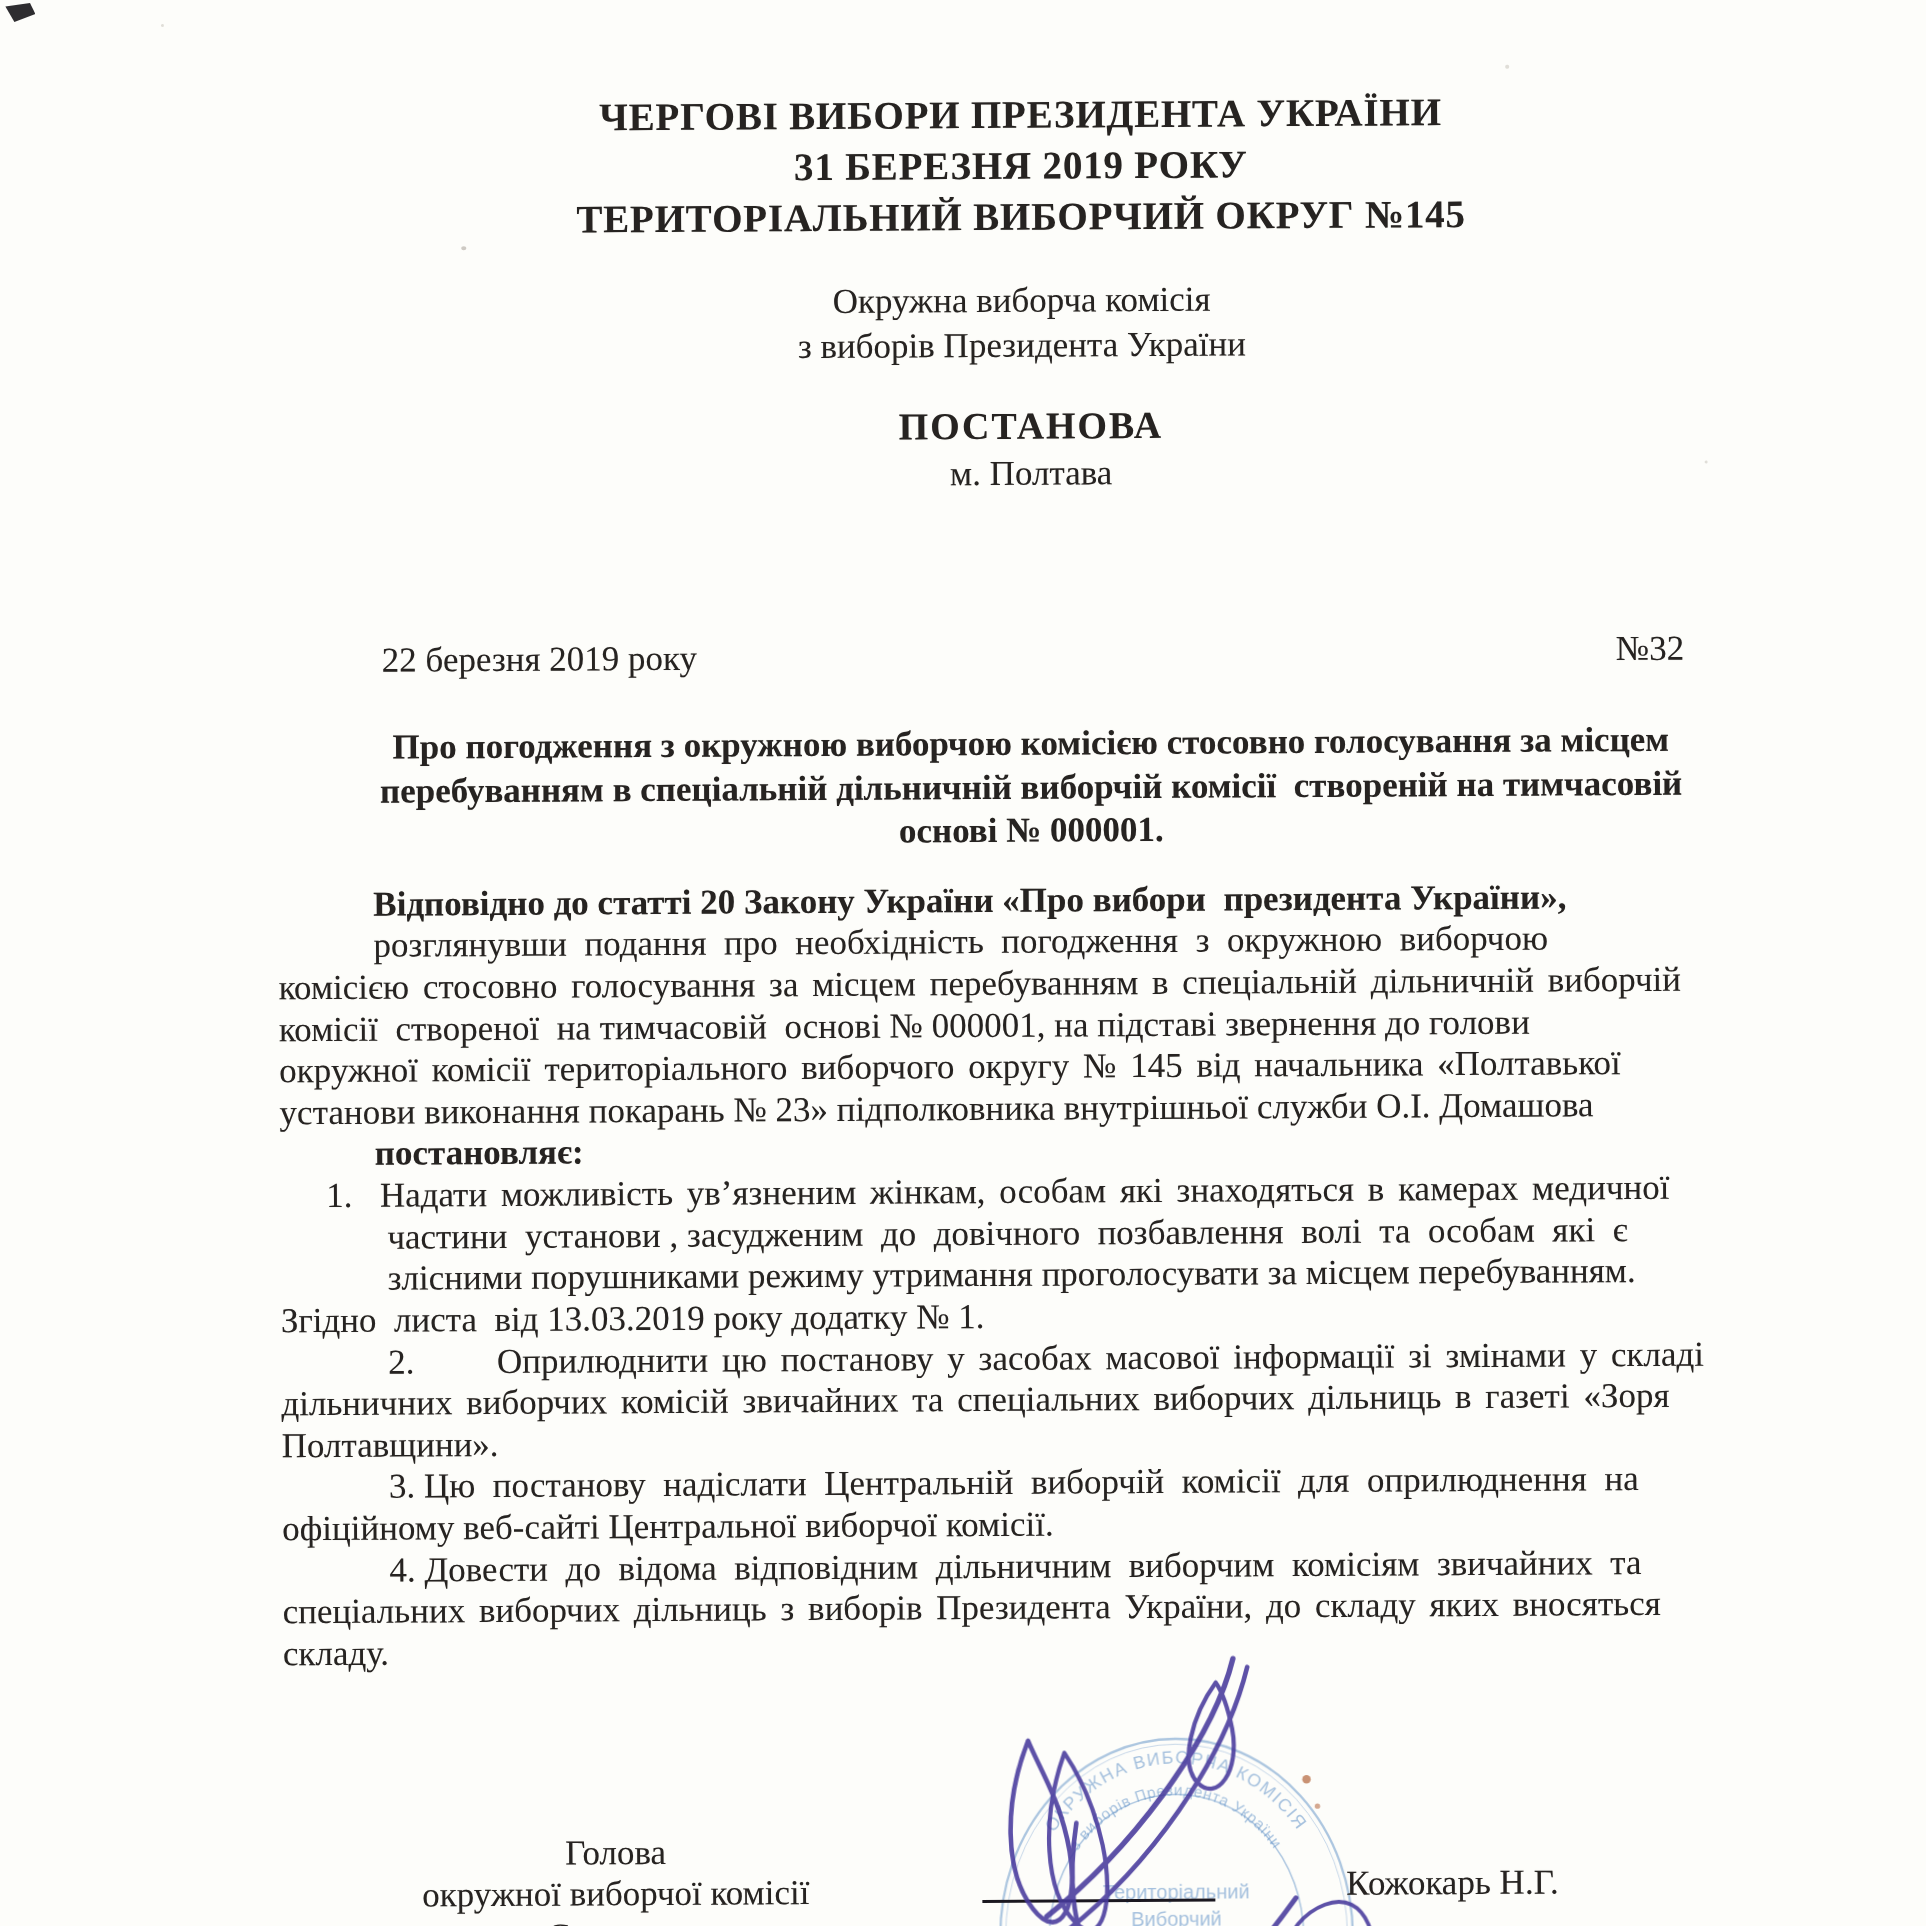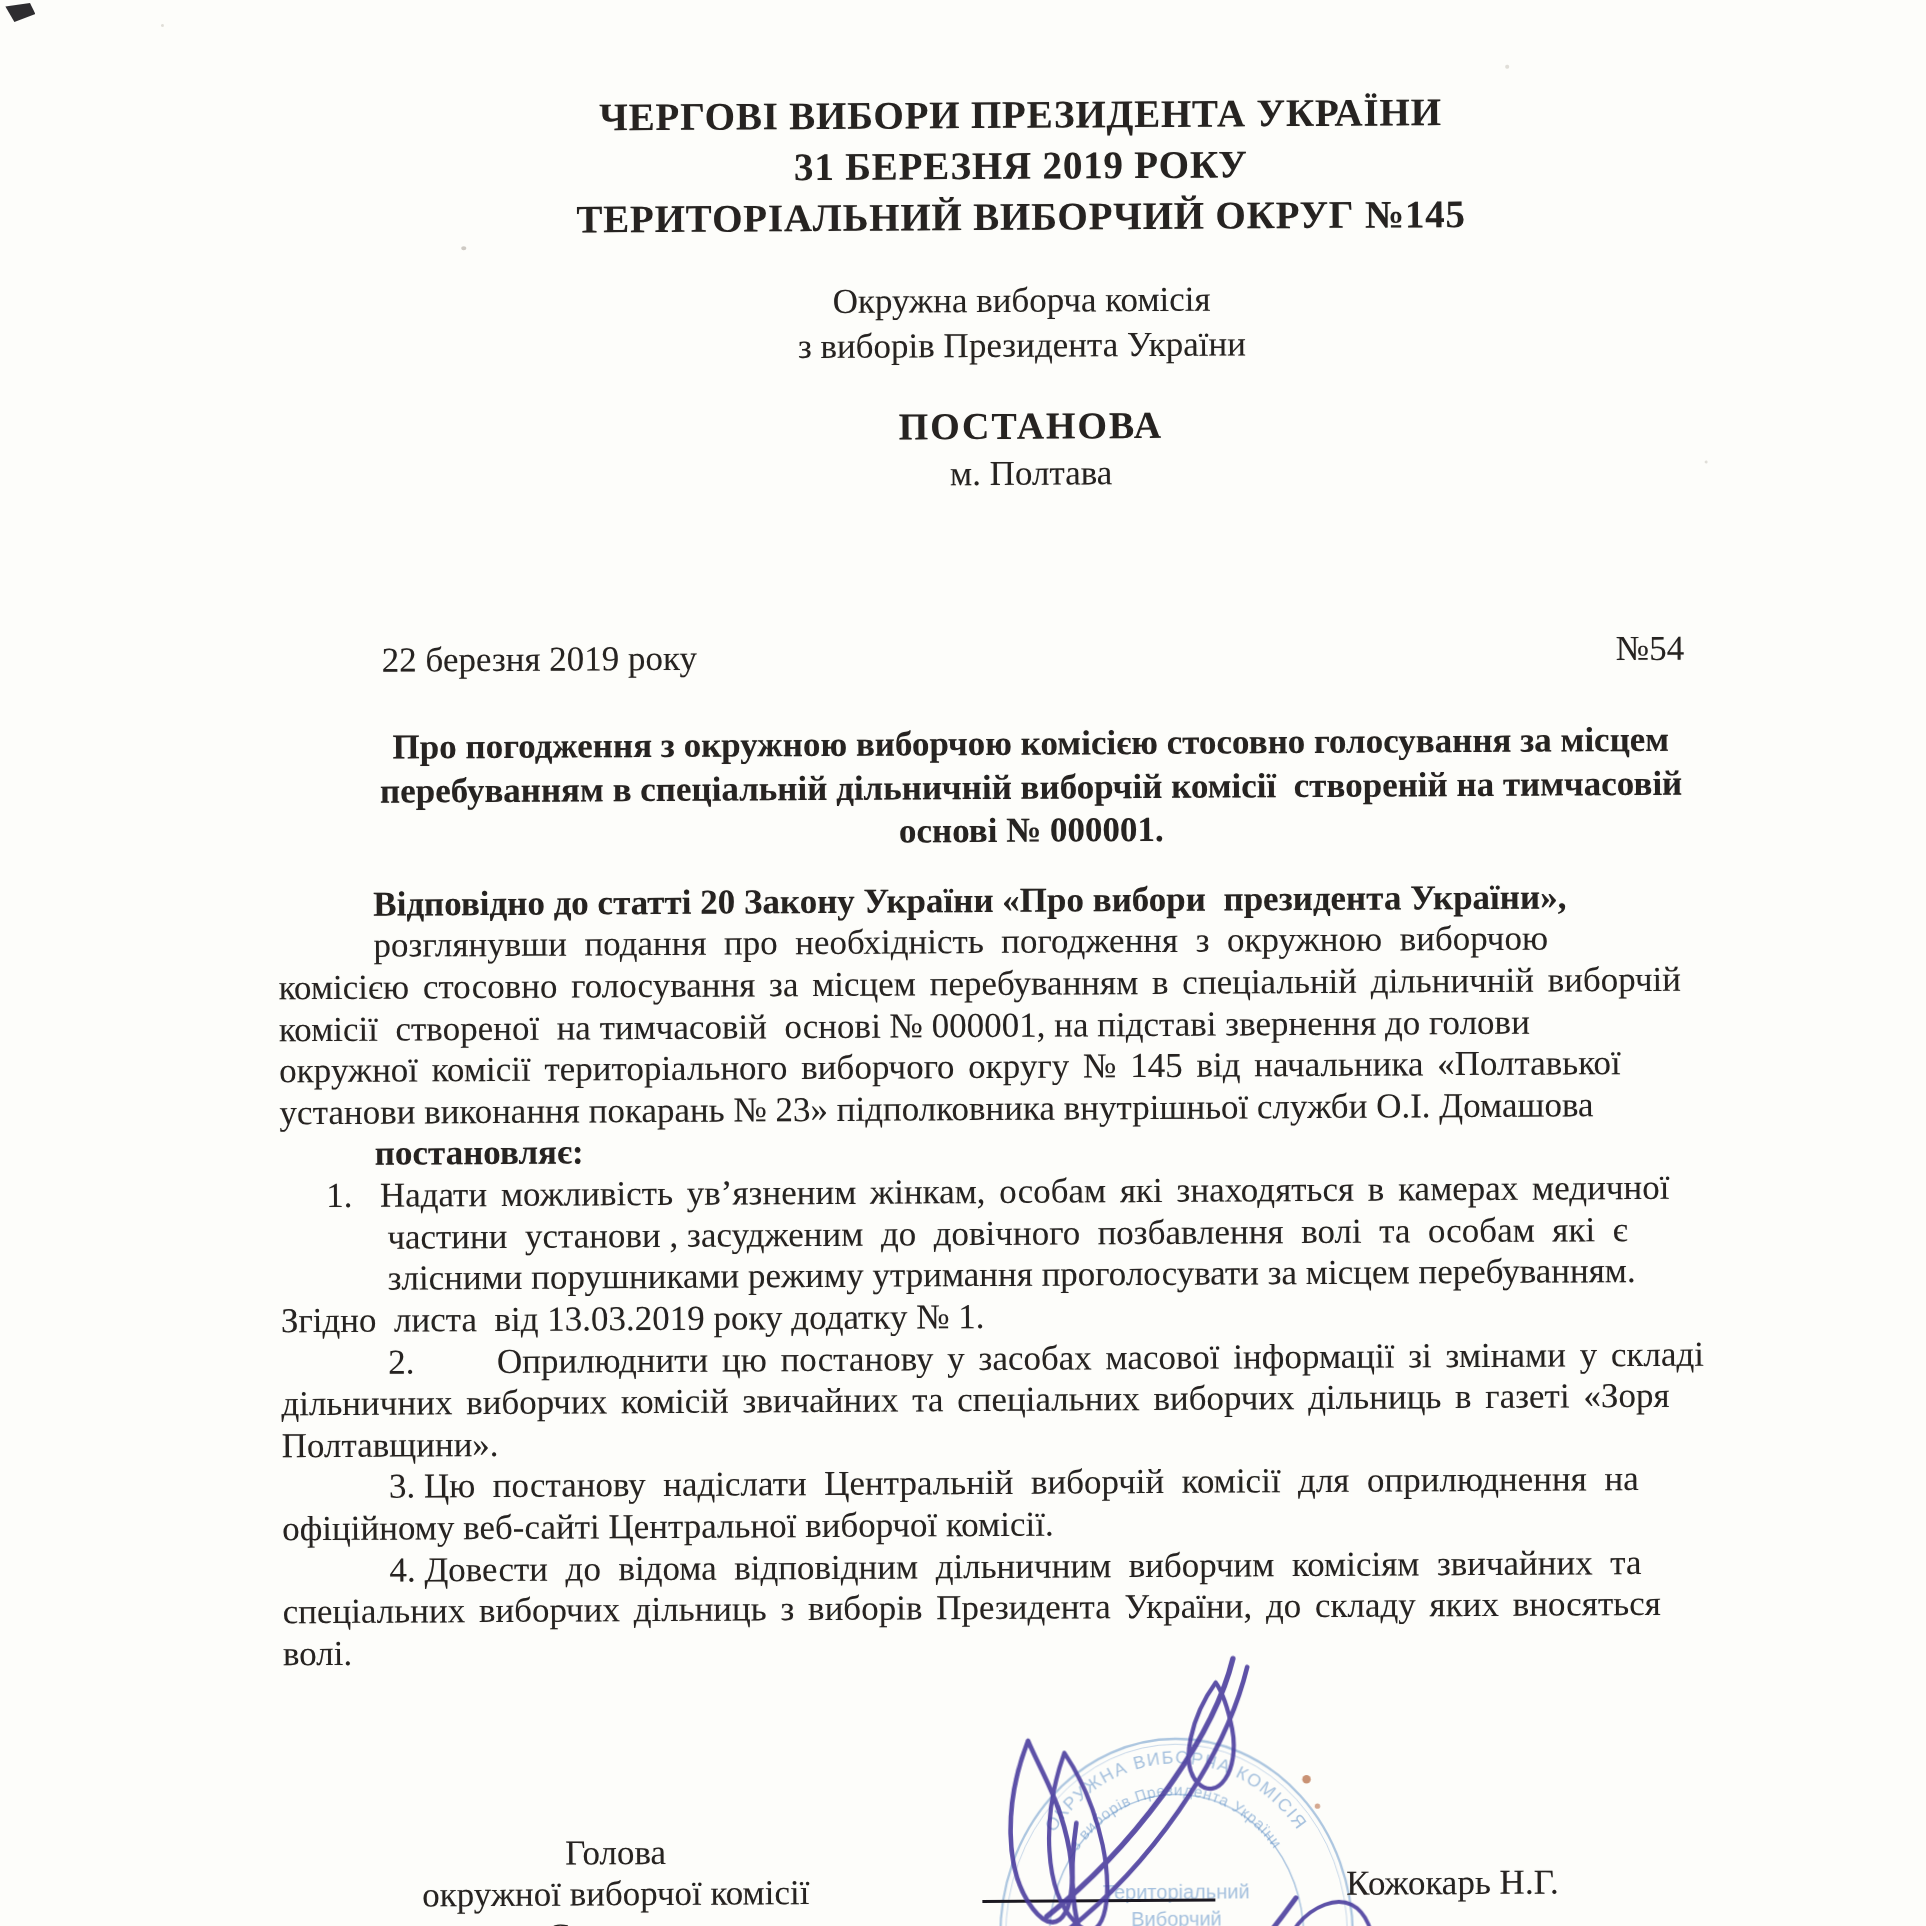--- a/index.html
+++ b/index.html
@@ -45,21 +45,21 @@
   <div class="ln f-hdr c" style="left:539px; top:143px; width:978px;">31 БЕРЕЗНЯ 2019 РОКУ</div>
   <div class="ln f-hdr c" style="left:539px; top:194px; width:978px;">ТЕРИТОРІАЛЬНИЙ ВИБОРЧИЙ ОКРУГ №145</div>
 
   <div class="ln f-org c" style="left:539px; top:280px; width:978px;">Окружна виборча комісія</div>
   <div class="ln f-org c" style="left:539px; top:325px; width:978px;">з виборів Президента України</div>
 
   <div class="ln f-doc c" style="left:555px; top:404px; width:963px;">ПОСТАНОВА</div>
   <div class="ln f-org c" style="left:555px; top:453px; width:963px;">м. Полтава</div>
 
   <div class="ln f-body" style="left:386px; top:636px;">22 березня 2019 року</div>
-  <div class="ln f-name" style="left:1620px; top:632px;">№54</div>
+  <div class="ln f-name" style="left:1620px; top:632px;">№32</div>
 
   <div class="ln f-body b c" style="left:281px; top:723px; width:1507px;">Про погодження з окружною виборчою комісією стосовно голосування за місцем</div>
   <div class="ln f-body b c" style="left:281px; top:767px; width:1507px;">перебуванням в спеціальній дільничній виборчій комісії  створеній на тимчасовій</div>
   <div class="ln f-body b c" style="left:281px; top:810px; width:1507px;">основі № 000001.</div>
 
   <div class="ln f-body b" style="left:376px; top:880px;">Відповідно до статті 20 Закону України «Про вибори  президента України»,</div>
   <div class="ln f-body" style="left:376px; top:921px;">розглянувши  подання  про  необхідність  погодження  з  окружною  виборчою</div>
   <div class="ln f-body fill" style="left:281px; top:963px;">комісією стосовно голосування за місцем перебуванням в спеціальній дільничній виборчій</div>
   <div class="ln f-body" style="left:281px; top:1005px;">комісії  створеної  на тимчасовій  основі № 000001, на підставі звернення до голови</div>
   <div class="ln f-body fill" style="left:281px; top:1046px;">окружної комісії територіального виборчого округу № 145 від начальника «Полтавької</div>
@@ -74,21 +74,21 @@
 
   <div class="ln f-body fill" style="left:388px; top:1338px;">2.      Оприлюднити цю постанову у засобах масової інформації зі змінами у складі</div>
   <div class="ln f-body fill" style="left:281px; top:1379px;">дільничних виборчих комісій звичайних та спеціальних виборчих дільниць в газеті «Зоря</div>
   <div class="ln f-body" style="left:281px; top:1421px;">Полтавщини».</div>
 
   <div class="ln f-body" style="left:388px; top:1462px;">3. Цю  постанову  надіслати  Центральній  виборчій  комісії  для  оприлюднення  на</div>
   <div class="ln f-body" style="left:281px; top:1504px;">офіційному веб-сайті Центральної виборчої комісії.</div>
 
   <div class="ln f-body" style="left:388px; top:1546px;">4. Довести  до  відома  відповідним  дільничним  виборчим  комісіям  звичайних  та</div>
   <div class="ln f-body fill" style="left:281px; top:1587px;">спеціальних виборчих дільниць з виборів Президента України, до складу яких вносяться</div>
-  <div class="ln f-body" style="left:281px; top:1629px;">волі.</div>
+  <div class="ln f-body" style="left:281px; top:1629px;">складу.</div>
 
   <div class="stamp-box">
     <svg width="362" height="408" viewBox="0 0 940 1060">
       <g stroke="var(--stamp)" fill="none" opacity="0.5">
         <ellipse cx="470" cy="525" rx="458" ry="512" stroke-width="6"></ellipse>
         <ellipse cx="470" cy="525" rx="444" ry="498" stroke-width="2.5" opacity="0.7"></ellipse>
         <ellipse cx="470" cy="525" rx="330" ry="368" stroke-width="4"></ellipse>
       </g>
       <defs>
         <path id="arcTop" d="M 87 649 A 398 450 0 1 1 853 649" fill="none"></path>

